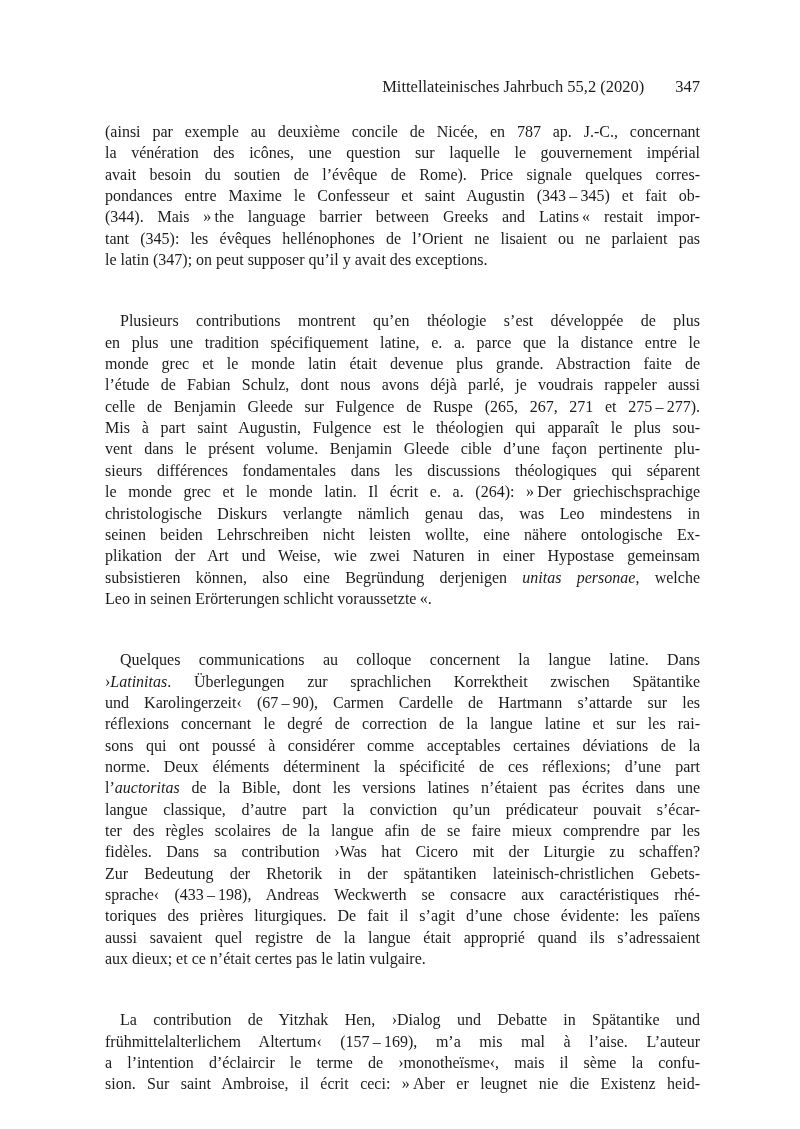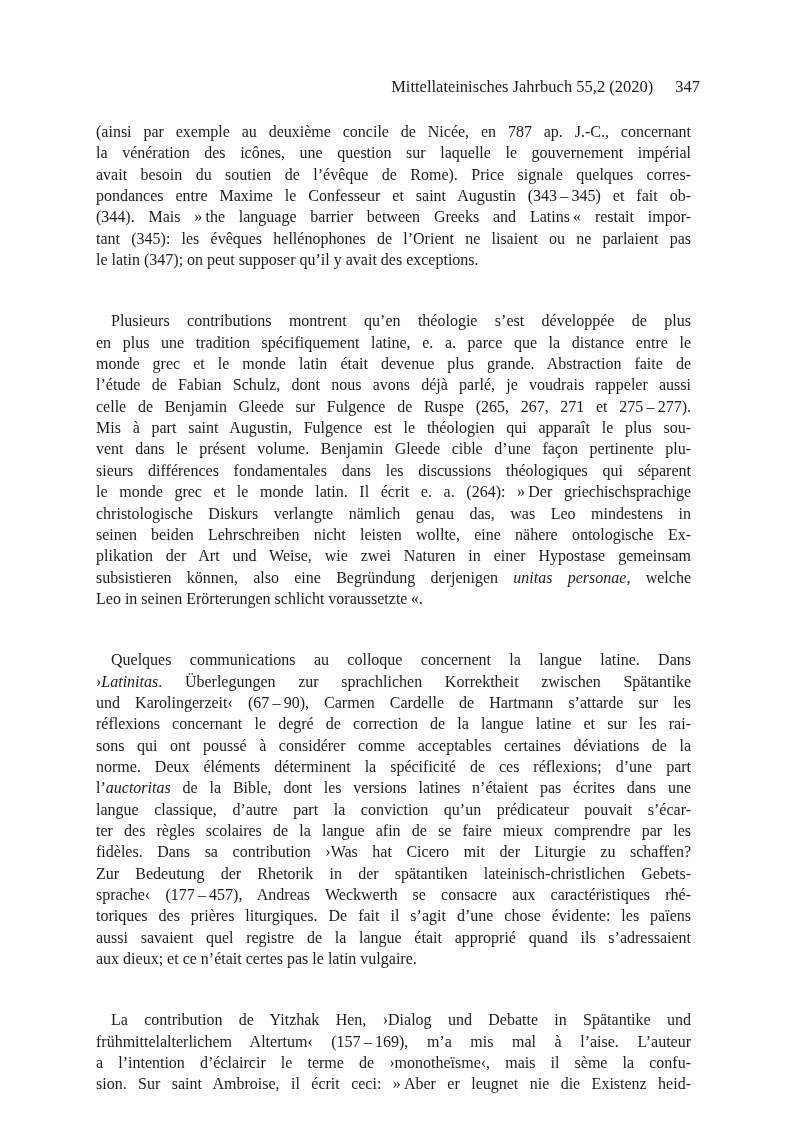--- a/index.html
+++ b/index.html
@@ -20,26 +20,26 @@
     position: absolute;
     top: 77px;
     left: 105px;
     width: 595px;
     text-align: right;
     font-size: 16.5px;
     line-height: 20px;
     white-space: nowrap;
   }
   .page-number {
-    margin-left: 22px;
+    margin-left: 31px;
   }
   .body-text {
     position: absolute;
     top: 121px;
-    left: 96px;
+    left: 105px;
     width: 595px;
     font-size: 16px;
     line-height: 21.34px;
   }
   .line {
     text-align: justify;
     text-align-last: justify;
     -moz-text-align-last: justify;
   }
   .line.no-stretch {
@@ -97,21 +97,21 @@
         <div class="line"><span>›</span><i>Latinitas</i><span>. Überlegungen zur sprachlichen Korrektheit zwischen Spätantike</span></div>
         <div class="line"><span>und Karolingerzeit‹ (67 – 90), Carmen Cardelle de Hartmann s’attarde sur les</span></div>
         <div class="line"><span>réflexions concernant le degré de correction de la langue latine et sur les rai-</span></div>
         <div class="line"><span>sons qui ont poussé à considérer comme acceptables certaines déviations de la</span></div>
         <div class="line"><span>norme. Deux éléments déterminent la spécificité de ces réflexions; d’une part</span></div>
         <div class="line"><span>l’</span><i>auctoritas</i><span> de la Bible, dont les versions latines n’étaient pas écrites dans une</span></div>
         <div class="line"><span>langue classique, d’autre part la conviction qu’un prédicateur pouvait s’écar-</span></div>
         <div class="line"><span>ter des règles scolaires de la langue afin de se faire mieux comprendre par les</span></div>
         <div class="line"><span>fidèles. Dans sa contribution ›Was hat Cicero mit der Liturgie zu schaffen?</span></div>
         <div class="line"><span>Zur Bedeutung der Rhetorik in der spätantiken lateinisch-christlichen Gebets-</span></div>
-        <div class="line"><span>sprache‹ (177 – 457), Andreas Weckwerth se consacre aux caractéristiques rhé-</span></div>
+        <div class="line"><span>sprache‹ (433 – 198), Andreas Weckwerth se consacre aux caractéristiques rhé-</span></div>
         <div class="line"><span>toriques des prières liturgiques. De fait il s’agit d’une chose évidente: les païens</span></div>
         <div class="line"><span>aussi savaient quel registre de la langue était approprié quand ils s’adressaient</span></div>
         <div class="line no-stretch"><span>aux dieux; et ce n’était certes pas le latin vulgaire.</span></div>
       </div>
       <div class="para indent">
         <div class="line"><span>La contribution de Yitzhak Hen, ›Dialog und Debatte in Spätantike und</span></div>
         <div class="line"><span>frühmittelalterlichem Altertum‹ (157 – 169), m’a mis mal à l’aise. L’auteur</span></div>
         <div class="line"><span>a l’intention d’éclaircir le terme de ›monotheïsme‹, mais il sème la confu-</span></div>
         <div class="line"><span>sion. Sur saint Ambroise, il écrit ceci: » Aber er leugnet nie die Existenz heid-</span></div>
       </div>

